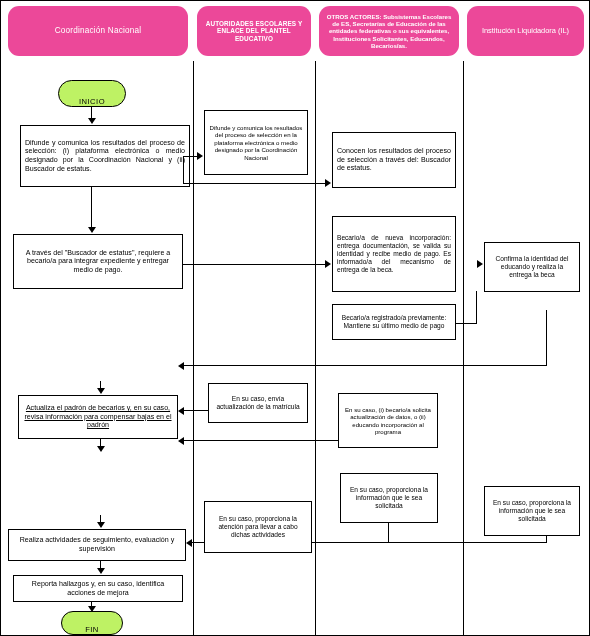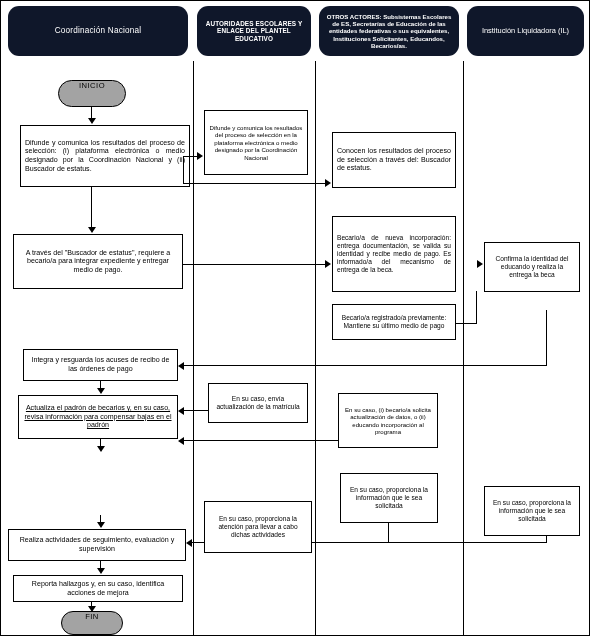--- a/index.html
+++ b/index.html
@@ -21,21 +21,21 @@
   .lane-divider{
     position:absolute;
     top:0;
     width:1px;
     background:#000;
   }
 
   
   .lane-header{
     position:absolute;
-    background:#0f172a;
+    background:#ec4899;
     color:#ffffff;
     border-radius:11px;
     display:flex;
     align-items:center;
     justify-content:center;
     text-align:center;
     box-sizing:border-box;
     padding:2px 4px;
     line-height:1.18;
   }
@@ -61,25 +61,25 @@
   }
   .node .n-text{display:block;width:100%;}
   .node.just .n-text{text-align:justify;text-align-last:left;}
   .fs7 .n-text{font-size:7.1px;}
   .fs65 .n-text{font-size:6.6px;}
   .fs6 .n-text{font-size:6.1px;}
 
   
   .terminator{
     position:absolute;
-    background:#a3a3a3;
+    background:#bef264;
     border:1px solid #000;
     border-radius:999px;
     display:flex;
-    align-items:flex-start;
+    align-items:flex-end;
     justify-content:center;
     font-size:7.6px;
     letter-spacing:.5px;
     box-sizing:border-box;
     color:#000;
   }
 
   
   .ln{position:absolute;background:#000;}
   .ln.h{height:1px;}
@@ -149,23 +149,20 @@
 
   <div class="ln v" style="left:90px;top:186px;height:42px;"></div>
   <div class="arrow down" style="left:87px;top:226px;"></div>
 
   <div class="node fs7" style="left:12px;top:233px;width:170px;height:55px;">
     <span class="n-text">A través del "Buscador de estatus", requiere a becario/a para integrar expediente y entregar medio de pago.</span>
   </div>
 
   <div class="ln h" style="left:182px;top:263px;width:146px;"></div>
 
-  <div class="node fs7" style="left:22px;top:348px;width:155px;height:32px;">
-    <span class="n-text">Integra y resguarda los acuses de recibo de las órdenes de pago</span>
-  </div>
   <div class="arrow left" style="left:177px;top:361px;"></div>
 
   <div class="ln h" style="left:183px;top:364px;width:362px;"></div>
   <div class="ln v" style="left:545px;top:309px;height:56px;"></div>
 
   <div class="ln v" style="left:99px;top:380px;height:9px;"></div>
   <div class="arrow down" style="left:96px;top:387px;"></div>
 
   <div class="node fs7" style="left:17px;top:394px;width:160px;height:44px;text-decoration:underline;">
     <span class="n-text">Actualiza el padrón de becarios y, en su caso, revisa información para compensar bajas en el padrón</span>

